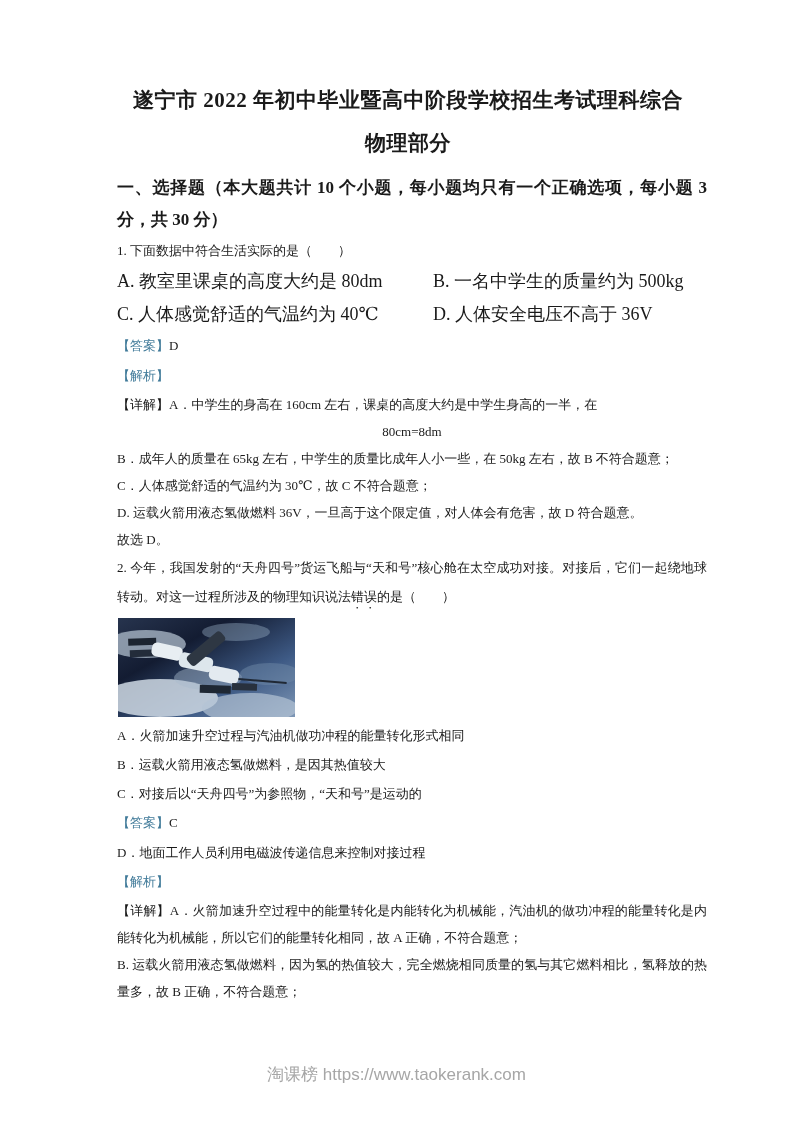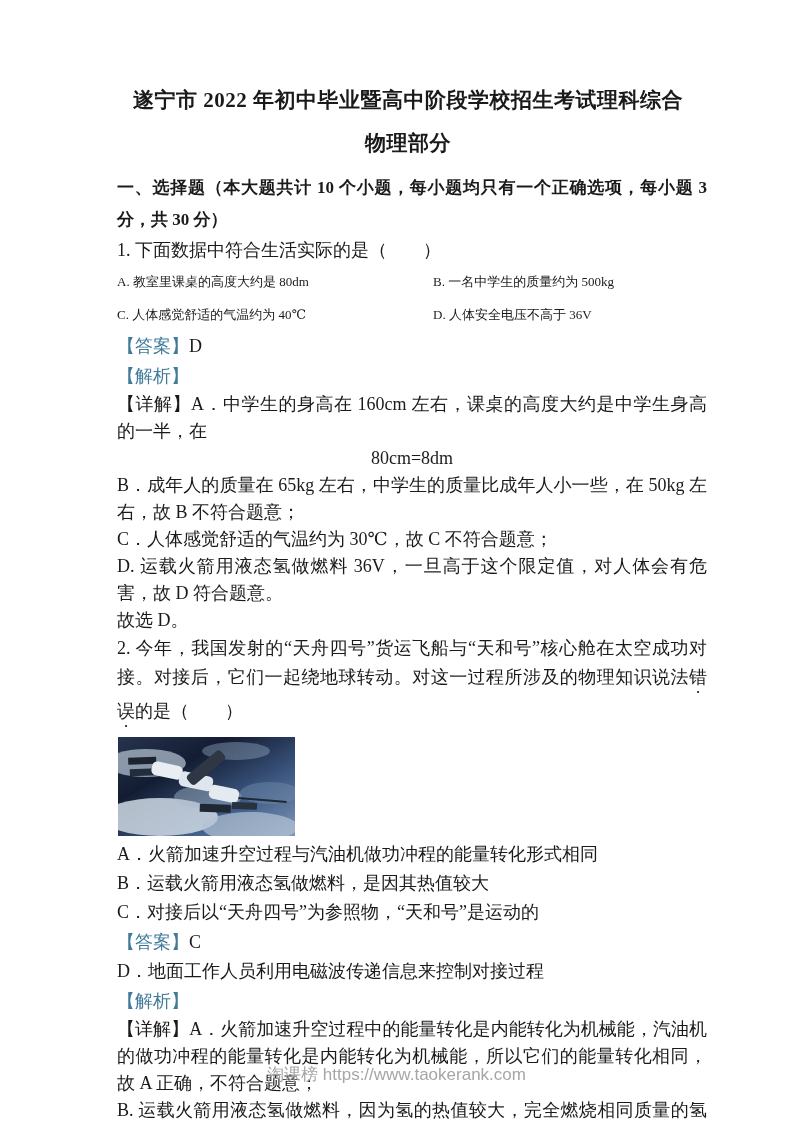--- a/index.html
+++ b/index.html
@@ -15,27 +15,27 @@
   }
   .titles { padding-top:86px; text-align:center; font-weight:bold;margin-left:23px; }
   .title { font-size:21px; line-height:29px; letter-spacing:0.5px; }
   .title + .title { margin-top:14px; }
   .content { margin:14px 86px 0 117px; }
   .section-header {
     font-weight:bold; font-size:17px; line-height:32px;
     text-align:justify; margin-bottom:0;
   }
   .para {
-    font-size:18px; line-height:27px;
+    font-size:13px; line-height:27px;
     text-align:justify; text-justify:inter-ideograph;
   }
   .stem { line-height:29px; }
   .opt-grid {
     display:grid; grid-template-columns:316px 1fr;
-    font-size:13px; line-height:33px;
+    font-size:18px; line-height:33px;
   }
   .optline { line-height:29px; }
   .ansline { line-height:30px; }
   .marker { color:var(--marker-blue,#407a99); }
   .formula { text-align:center; }
   .emph {
     -webkit-text-emphasis:filled dot; -webkit-text-emphasis-position:under right;
     text-emphasis:filled dot; text-emphasis-position:under right;
   }
   .station-fig { margin:6px 0 4px 1px; width:177px; height:99px; }

